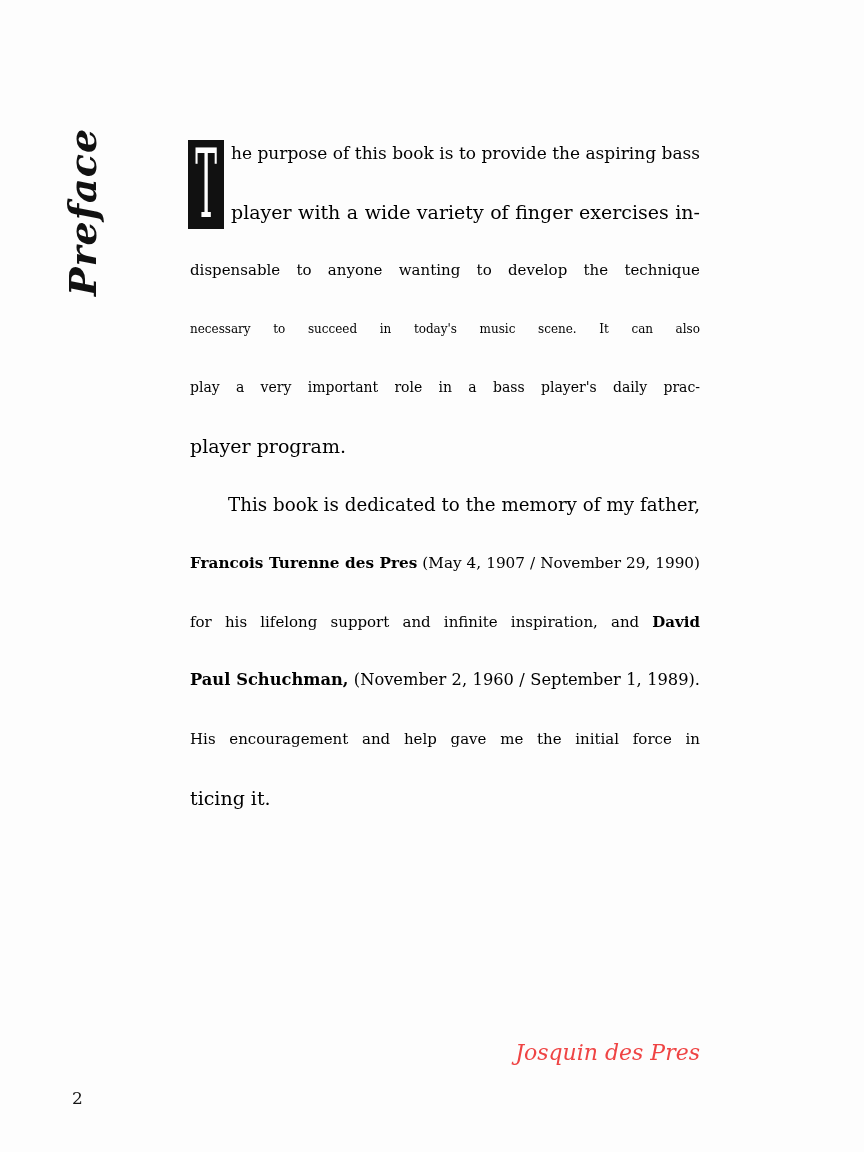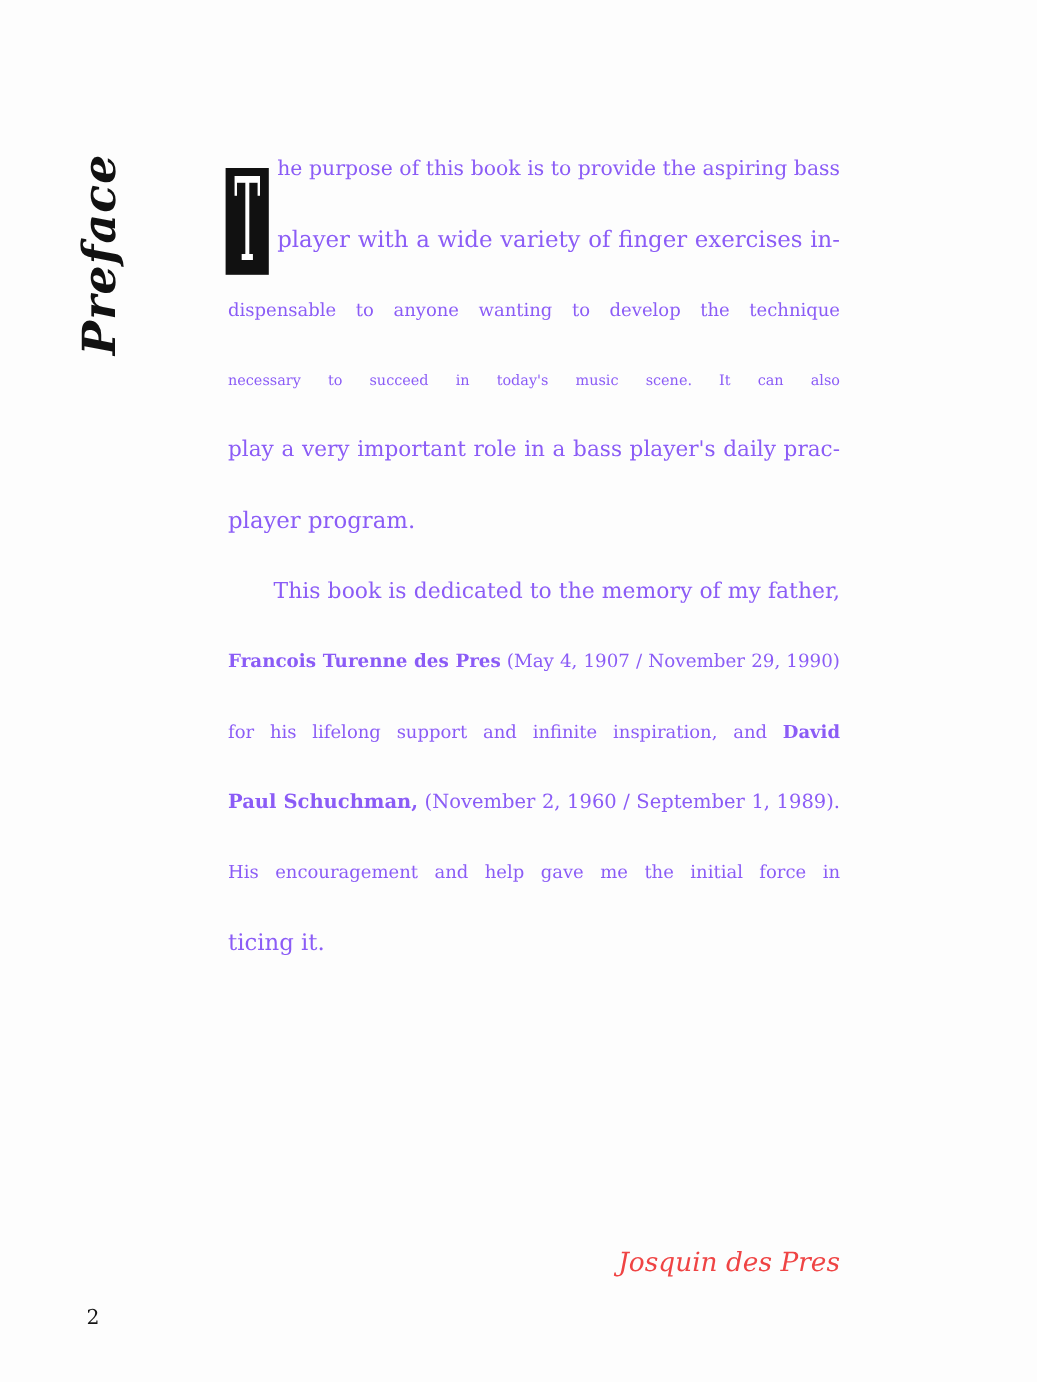--- a/index.html
+++ b/index.html
@@ -46,24 +46,24 @@
     color: #fff;
     font-size: 96px;
     line-height: 89px;
     transform: scaleX(0.34);
     font-family: "DejaVu Serif", "Liberation Serif", serif;
   }
   
   .body-text {
     position: absolute;
     left: 190px;
-    top: 112px;
+    top: 124px;
     width: 510px;
     font-size: 19px;
-    color: #8b5cf6;
+    color: #000000;
   }
   .line {
     line-height: 58.6px;
     height: 58.6px;
     text-align: justify;
     text-align-last: justify;
     white-space: normal;
   }
   .line.para-end {
     text-align-last: left;
@@ -106,21 +106,21 @@
 
   <div class="dropcap">
     <span>T</span>
   </div>
 
   <div class="body-text" id="body-text">
       <div class="line indent-dropcap" style="font-size: 17px;"><span>he purpose of this book is to provide the aspiring bass</span></div>
       <div class="line indent-dropcap" style=""><span>player with a wide variety of finger exercises in-</span></div>
       <div class="line" style="font-size: 15px;"><span>dispensable to anyone wanting to develop the technique</span></div>
       <div class="line" style="font-size: 12px;"><span>necessary to succeed in today's music scene.  It can also</span></div>
-      <div class="line" style="font-size: 18px;"><span>play a very important role in a bass player's daily prac-</span></div>
+      <div class="line" style="font-size: 14px;"><span>play a very important role in a bass player's daily prac-</span></div>
       <div class="line para-end" style=""><span>player program.</span></div>
       <div class="line indent-para" style="font-size: 18.25px;"><span>This book is dedicated to the memory of my father,</span></div>
       <div class="line" style="font-size: 15.25px;"><span class="b">Francois Turenne des Pres</span><span> (May 4, 1907 / November 29, 1990)</span></div>
       <div class="line" style="font-size: 15px;"><span>for his lifelong support and infinite inspiration,  and </span><span class="b">David</span></div>
       <div class="line" style="font-size: 16.25px;"><span class="b">Paul Schuchman,</span><span> (November 2, 1960 / September 1, 1989).</span></div>
       <div class="line" style="font-size: 15px;"><span>His encouragement and help gave me the initial force in</span></div>
       <div class="line para-end" style=""><span>ticing it.</span></div>
     </div>
 
   <div class="signature">Josquin des Pres</div>

